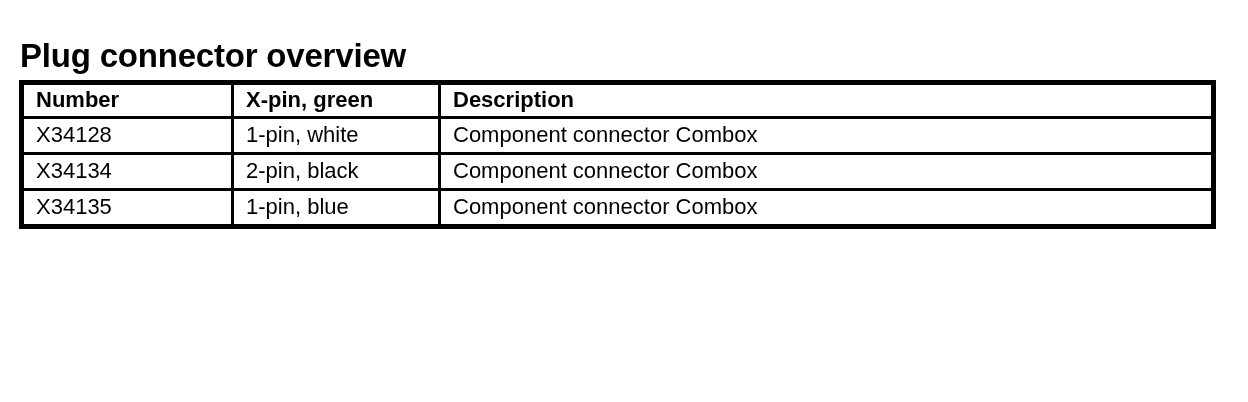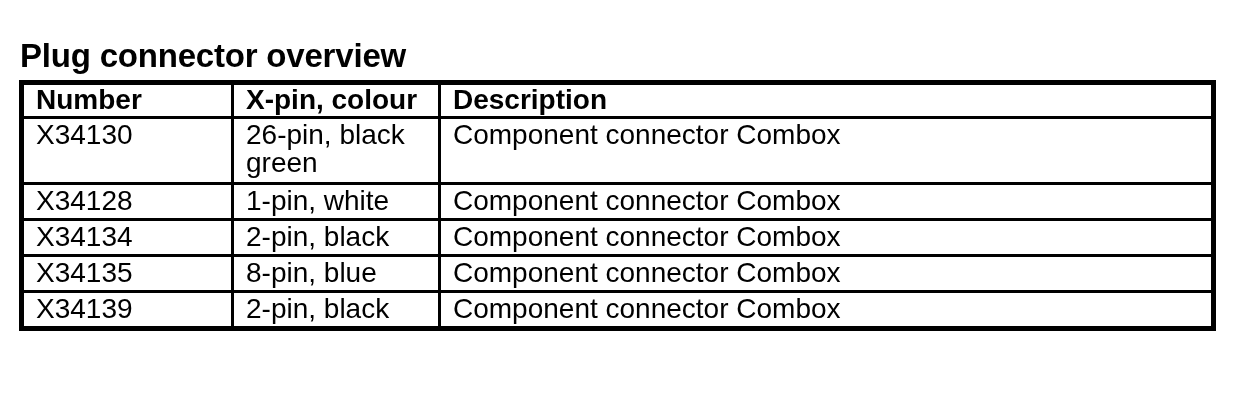--- a/index.html
+++ b/index.html
@@ -51,21 +51,21 @@
   table.connector-table col.col-number { width: 211px; }
   table.connector-table col.col-pin    { width: 207px; }
   table.connector-table col.col-desc   { width: 774px; }
 
   table.connector-table th,
   table.connector-table td {
     border: 3px solid #000000;
     padding: 2px 0 3px 12px;
     text-align: left;
     vertical-align: top;
-    font-size: 28px;
+    font-size: 22px;
     line-height: 28px;
     font-weight: normal;
     white-space: pre-line;
   }
 
   table.connector-table thead th {
     font-weight: bold;
     height: 26px;
     padding-top: 1px;
     padding-bottom: 2px;
@@ -89,48 +89,37 @@
   <div class="table-wrap">
     <table class="connector-table">
       <colgroup>
         <col class="col-number">
         <col class="col-pin">
         <col class="col-desc">
       </colgroup>
       <thead>
         <tr>
           <th>Number</th>
-          <th>X-pin, colour</th>
+          <th>X-pin, green</th>
           <th>Description</th>
         </tr>
       </thead>
       <tbody id="table-body">
-          <tr class="tall">
-            <td>X34130</td>
-            <td>26-pin, black
-green</td>
-            <td>Component connector Combox</td>
-          </tr>
           <tr>
             <td>X34128</td>
             <td>1-pin, white</td>
             <td>Component connector Combox</td>
           </tr>
           <tr>
             <td>X34134</td>
             <td>2-pin, black</td>
             <td>Component connector Combox</td>
           </tr>
           <tr>
             <td>X34135</td>
-            <td>8-pin, blue</td>
-            <td>Component connector Combox</td>
-          </tr>
-          <tr>
-            <td>X34139</td>
-            <td>2-pin, black</td>
+            <td>1-pin, blue</td>
             <td>Component connector Combox</td>
           </tr>
         </tbody>
     </table>
   </div>
 
 </div>
 
 </body></html>

